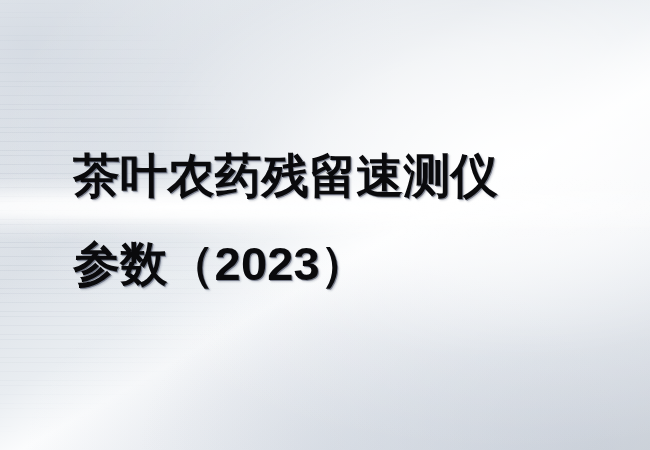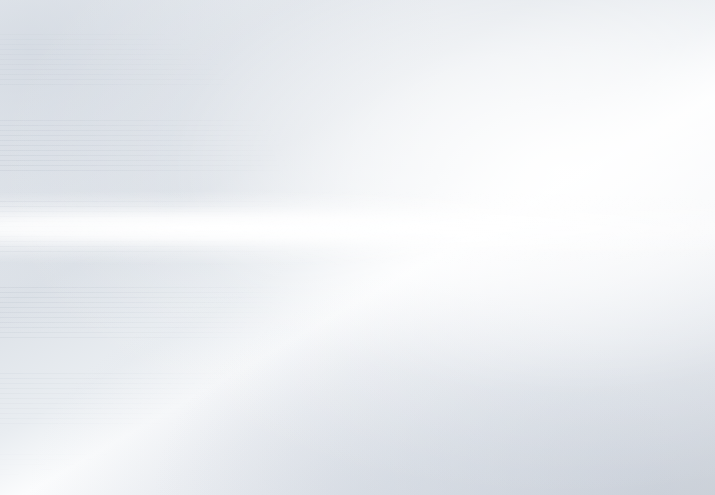--- a/index.html
+++ b/index.html
@@ -219,15 +219,17 @@
         </g>
 
       </g>
     </svg>
   </div>
 
   <div class="bg-layer" id="bg-striations"></div>
   <div class="bg-layer" id="bg-sweep"></div>
 
   <div id="title-block">
+    <div class="title-line">茶叶农药残留速测仪</div>
+    <div class="title-line">参数（2023）</div>
   </div>
 
 </div>
 
 </body></html>

